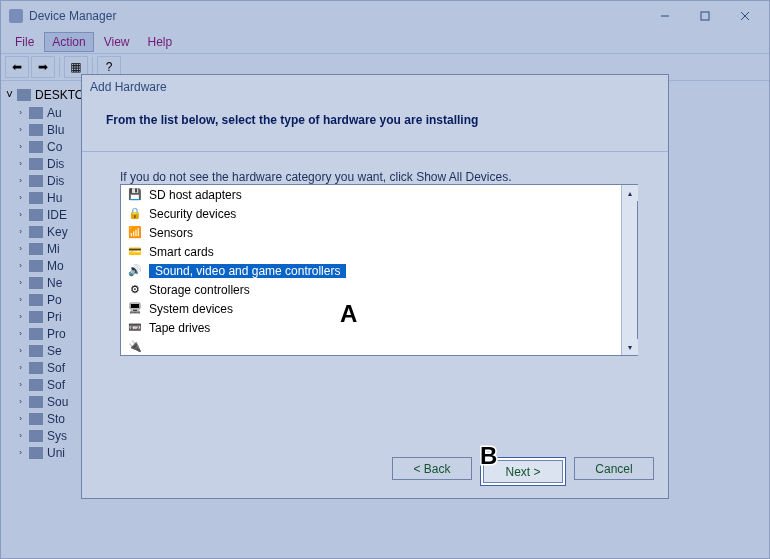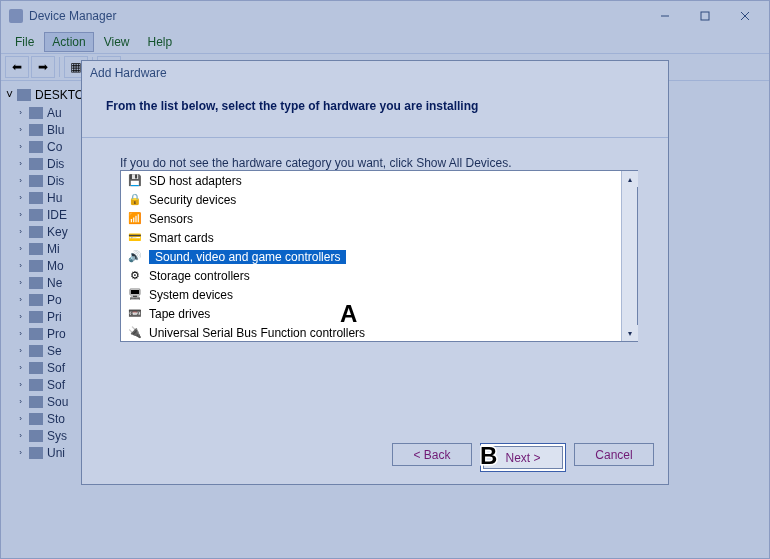--- a/index.html
+++ b/index.html
@@ -9,54 +9,54 @@
     .main-window { width: 770px; height: 559px; background: #b8c5de; border: 1px solid #8a9bc2; }
     .titlebar { height: 30px; display: flex; align-items: center; justify-content: space-between; padding: 0 4px; text-align: center; }
     .titlebar-left { display: flex; align-items: center; gap: 6px; padding-left: 4px; }
     .title-icon { width: 14px; height: 14px; background: #7a8db8; border-radius: 2px; }
     .title-text { color: #2e4a7d; font-size: 12px; }
     .win-controls { display: flex; }
     .win-btn { width: 40px; height: 26px; display: flex; align-items: center; justify-content: center; color: #2e4a7d; cursor: pointer; }
     .win-btn svg { width: 10px; height: 10px; stroke: #2e4a7d; stroke-width: 1; fill: none; }
 
     .menubar { height: 22px; display: flex; align-items: center; gap: 2px; padding-left: 6px; }
-    .menu-item { padding: 3px 8px; color: #14532d; cursor: pointer; }
+    .menu-item { padding: 3px 8px; color: #701a75; cursor: pointer; }
     .menu-item.active { background: #9fb1d5; border: 1px solid #7a8db8; padding: 2px 7px; }
 
     .toolbar { height: 28px; display: flex; align-items: center; gap: 2px; padding-left: 4px; border-top: 1px solid #9fb1d5; border-bottom: 1px solid #9fb1d5; }
     .tool-btn { width: 24px; height: 22px; display: flex; align-items: center; justify-content: center; border: 1px solid #9fb1d5; background: #b8c5de; cursor: pointer; }
     .tool-sep { width: 1px; height: 20px; background: #9fb1d5; margin: 0 2px; }
 
     .tree { position: absolute; left: 0; top: 82px; bottom: 0; width: 240px; padding: 4px 6px; overflow: hidden; }
     .tree-row { display: flex; align-items: center; height: 17px; gap: 4px; color: #1c2f5a; white-space: nowrap; }
     .tree-row .exp { width: 9px; height: 9px; display: inline-flex; align-items: center; justify-content: center; color: #1c2f5a; font-size: 8px; }
     .tree-row .ind1 { margin-left: 10px; }
     .tree-icon { width: 14px; height: 12px; background: #6e82aa; display: inline-block; }
     .tree-root { display: flex; align-items: center; gap: 4px; height: 18px; }
 
     
-    .dialog { position: absolute; left: 81px; top: 60px; width: 588px; height: 425px; background: #c7d1e6; border: 1px solid #6e82aa; }
+    .dialog { position: absolute; left: 81px; top: 74px; width: 588px; height: 425px; background: #c7d1e6; border: 1px solid #6e82aa; }
     .dlg-title { height: 24px; display: flex; align-items: center; padding: 0 8px; color: #2e4a7d; }
     .dlg-heading { padding: 14px 0 24px 24px; font-weight: bold; color: #061c5d; border-bottom: 1px solid #9fb1d5; }
     .dlg-body { padding: 18px 30px 0 38px; color: #1c2f5a; }
     .dlg-hint { }
     .dlg-label { margin-bottom: 4px; }
 
     .listbox { position: relative; border: 1px solid #6e82aa; background: #fff; height: 172px; display: flex; }
     .list-inner { flex: 1; overflow: hidden; }
     .li-row { display: flex; align-items: center; height: 19px; padding-left: 6px; gap: 6px; color: #000; cursor: pointer; }
     .li-row.selected .li-text { background: #0a63c7; color: #fff; padding: 0 6px; }
     .li-icon { width: 16px; height: 14px; display: inline-flex; align-items: center; justify-content: center; font-size: 11px; }
     .listbox .scrollbar { width: 16px; background: #dbe2f0; border-left: 1px solid #aab9d5; position: relative; }
     .scrollbar .sb-btn { position: absolute; left: 0; width: 16px; height: 16px; background: #dbe2f0; display: flex; align-items: center; justify-content: center; color: #1c2f5a; font-size: 8px; }
     .scrollbar .sb-top { top: 0; }
     .scrollbar .sb-bot { bottom: 0; }
 
     .dlg-buttons { position: absolute; right: 14px; bottom: 12px; display: flex; gap: 8px; }
-    .dlg-buttons button { width: 80px; height: 23px; background: #c7d1e6; border: 1px solid #6e82aa; color: #701a75; cursor: pointer; }
+    .dlg-buttons button { width: 80px; height: 23px; background: #c7d1e6; border: 1px solid #6e82aa; color: #14532d; cursor: pointer; }
     .next-wrap { padding: 2px; border: 1px solid #3b5fab; background: #fff; }
     .next-wrap button { background: #dbe2f0; }
 
     
     .callout { position: absolute; font-family: Arial, sans-serif; font-weight: 900; font-size: 24px; color: #000;
                -webkit-text-stroke: 3px #fff; paint-order: stroke fill; pointer-events: none; }
     .callout.a { left: 340px; top: 300px; }
     .callout.b { left: 480px; top: 442px; }
   </style>
 </head>
@@ -254,21 +254,20 @@
             <div class="li-row">
               <span class="li-icon">🖥</span>
               <span class="li-text">System devices</span>
             </div>
             <div class="li-row">
               <span class="li-icon">📼</span>
               <span class="li-text">Tape drives</span>
             </div>
             <div class="li-row">
               <span class="li-icon">🔌</span>
-              <span class="li-text">Universal Serial Bus Function controllers</span>
             </div>
           </div>
         <div class="scrollbar">
           <div class="sb-btn sb-top">▴</div>
           <div class="sb-btn sb-bot">▾</div>
         </div>
       </div>
     </div>
 
     <div class="dlg-buttons">

